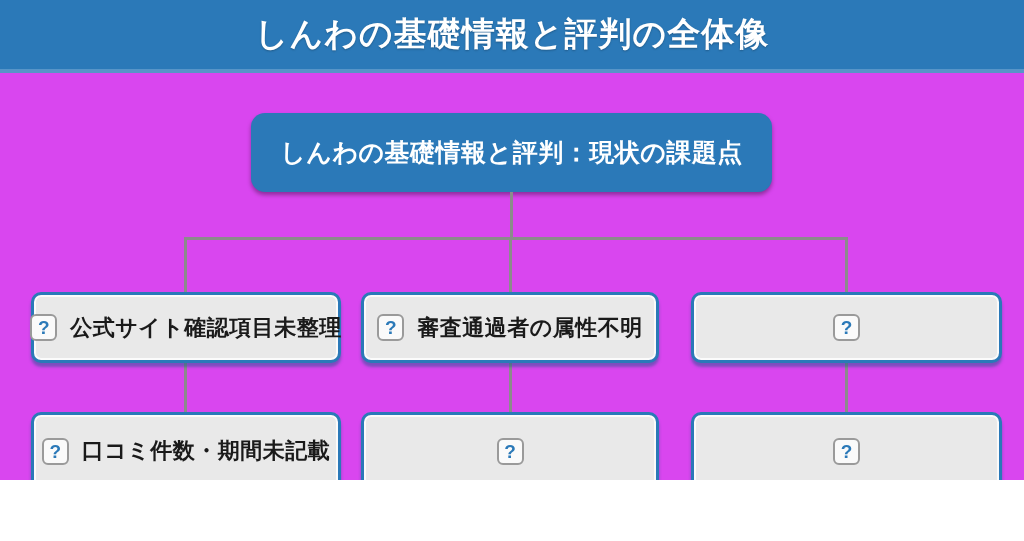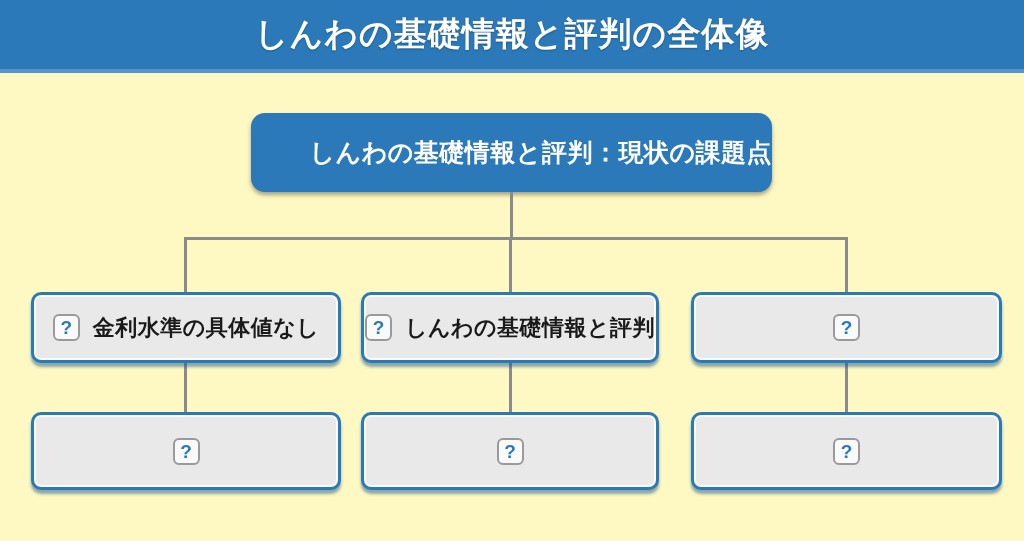--- a/index.html
+++ b/index.html
@@ -10,40 +10,40 @@
     --node-text:#1a1a1a;
     --connector:#8b8b8b;
     --icon-border:#9a9a9a;
     --icon-bg:#fafafa;
   }
   *{margin:0;padding:0;box-sizing:border-box;}
   html,body{background:#ffffff;}
   body{font-family:"Liberation Sans", sans-serif;}
   .canvas{
     position:relative;
-    width:1024px;height:541px;
-    background:#fef9c3;
+    width:1024px;height:480px;
+    background:#d946ef;
     overflow:hidden;
   }
   .banner{
     position:absolute;left:0;top:0;width:1024px;height:73px;
     background:var(--primary);
     border-bottom:4px solid var(--header-accent);
     display:flex;align-items:center;justify-content:center;
   }
   .banner h1{
     color:#ffffff;font-size:33px;font-weight:bold;letter-spacing:1px;
     text-shadow:0 1px 2px rgba(0,0,0,0.25);
   }
   .root-node{
     position:absolute;left:251px;top:113px;width:521px;height:79px;
     background:var(--primary);
     border-radius:14px;
     box-shadow:0 3px 4px rgba(0,0,0,0.35);
-    display:flex;align-items:center;justify-content:flex-end;
+    display:flex;align-items:center;justify-content:center;
   }
   .root-node span{
     color:#ffffff;font-size:25px;font-weight:bold;letter-spacing:0.5px;
   }
   .line{position:absolute;background:var(--connector);}
   .node{
     position:absolute;height:71px;
     background:var(--node-bg);
     border:3px solid var(--node-border);
     border-radius:10px;
@@ -88,32 +88,33 @@
   <div class="line" style="left:184px;top:237px;width:664px;height:3px;"></div>
   <div class="line" style="left:184px;top:239px;width:3px;height:54px;"></div>
   <div class="line" style="left:509px;top:239px;width:3px;height:54px;"></div>
   <div class="line" style="left:845px;top:239px;width:3px;height:54px;"></div>
   <div class="line" style="left:184px;top:362px;width:3px;height:51px;"></div>
   <div class="line" style="left:509px;top:362px;width:3px;height:51px;"></div>
   <div class="line" style="left:845px;top:362px;width:3px;height:51px;"></div>
 
   <div class="node row1 c1">
     <span class="qicon">?</span>
-    <span class="label">金利水準の具体値なし</span>
+    <span class="label">公式サイト確認項目未整理</span>
   </div>
   <div class="node row1 c2">
     <span class="qicon">?</span>
-    <span class="label">しんわの基礎情報と評判</span>
+    <span class="label">審査通過者の属性不明</span>
   </div>
   <div class="node row1 c3">
     <span class="qicon">?</span>
   </div>
 
   <div class="node tier2 row2 c1">
     <span class="qicon">?</span>
+    <span class="label">口コミ件数・期間未記載</span>
   </div>
   <div class="node tier2 row2 c2">
     <span class="qicon">?</span>
   </div>
   <div class="node tier2 row2 c3">
     <span class="qicon">?</span>
   </div>
 
 </div>
 

